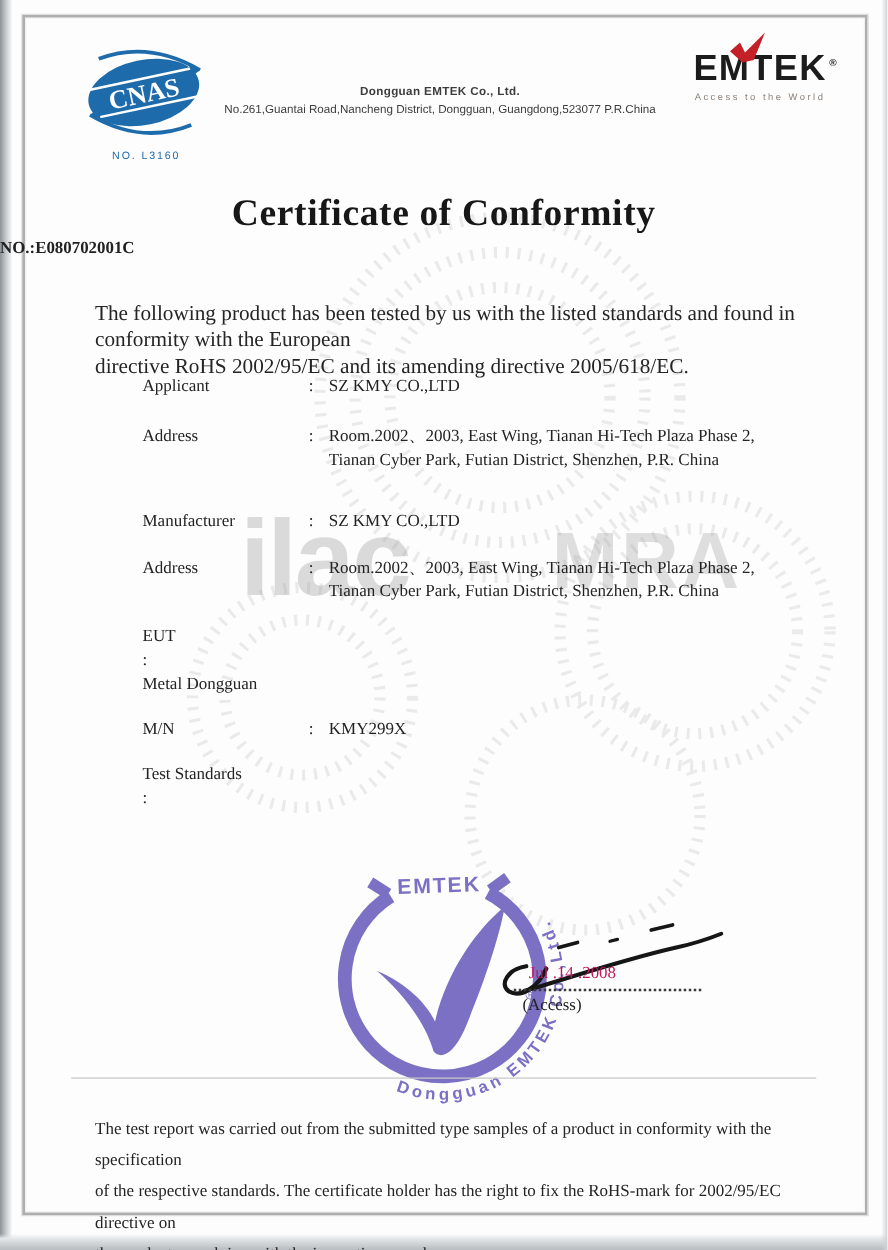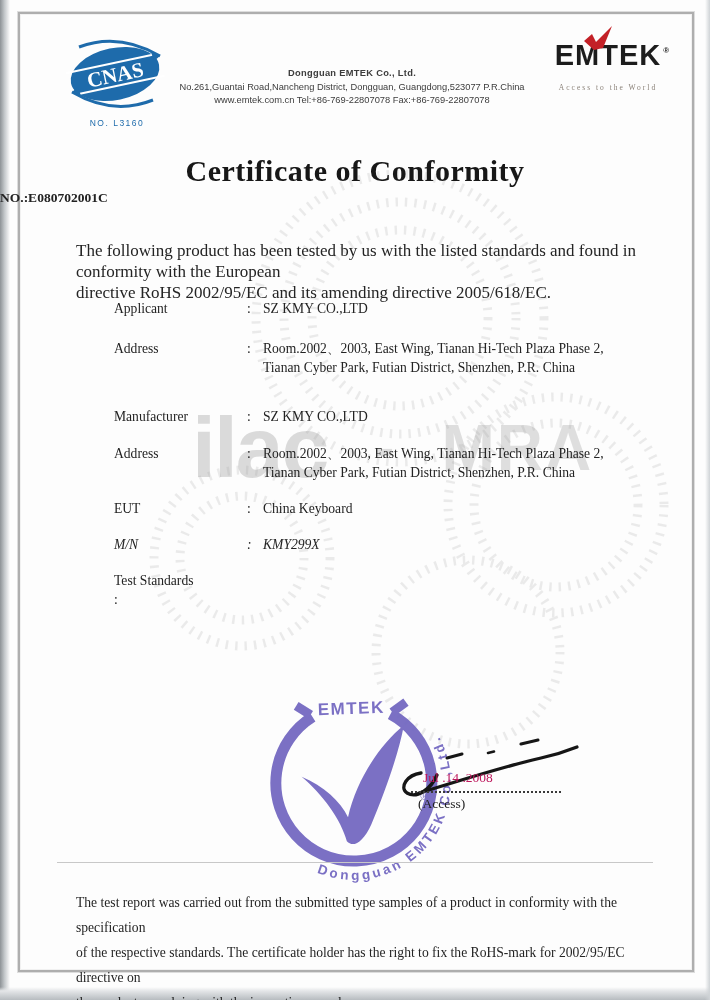--- a/index.html
+++ b/index.html
@@ -25,42 +25,42 @@
     font-size:8.5px;font-weight:normal;letter-spacing:1.5px;color:var(--cnas,#1e6bab);}
   .head-text{position:absolute;left:176px;top:47px;width:352px;text-align:center;
     font-family:"Liberation Sans",sans-serif;font-size:9.3px;line-height:13.5px;color:#3c3c3c;margin-top:20px;}
   .head-text .l1{font-weight:bold;letter-spacing:.3px;}
   .emtek-logo{position:absolute;left:537px;top:40px;width:142px;text-align:center;}
   .emtek-word{position:relative;display:inline-block;
     font-family:"Liberation Sans",sans-serif;font-weight:bold;font-size:29px;
     letter-spacing:1px;color:#1c1c1c;line-height:30px;}
   .emtek-reg{position:absolute;right:-9px;top:-4px;font-size:8px;color:#1c1c1c;}
   .emtek-check{position:absolute;left:27px;top:-15px;}
-  .emtek-tagline{display:block;margin-top:13px;
-    font-family:Liberation Serif, serif;font-size:7.5px;letter-spacing:2px;color:#8a8178;}
+  .emtek-tagline{display:block;margin-top:3px;
+    font-family:Liberation Sans, sans-serif;font-size:7.5px;letter-spacing:2px;color:#8a8178;}
   
   .title{position:absolute;left:0;top:154px;width:100%;text-align:center;
     font-size:30px;font-weight:bold;letter-spacing:.5px;color:#171717;}
   .cert-no{position:absolute;left:0;top:190px;width:100%;text-align:left;
     font-size:13.5px;font-weight:bold;color:#222;}
   
   .intro{position:absolute;left:76px;top:223px;width:576px;
     font-size:17px;line-height:21px;white-space:pre-line;color:#242424;}
   .footer-par{position:absolute;left:76px;top:876px;width:580px;
     font-size:13.6px;line-height:25px;white-space:pre-line;color:#242424;}
   .divider{position:absolute;left:57px;top:862px;width:596px;height:1px;background:#c8c8c8;}
   
   .fields{position:absolute;left:114px;top:299px;width:545px;}
   .frow{display:flex;align-items:flex-start;font-size:13.6px;line-height:19px;color:#232323;}
   .frow + .frow{margin-top:17px;}
   .frow:nth-child(2){margin-top:21px;}
   .frow:nth-child(3){margin-top:30px;}
   .frow:nth-child(4){margin-top:18px;}
-  .frow:nth-child(5){margin-top:17px;}
-  .frow:nth-child(6){font-style:italic;}
+  .frow:nth-child(5){margin-top:17px;flex-direction:column;}
+  .frow:nth-child(6){}
   .frow:nth-child(7){margin-top:17px;flex-direction:column;}
   .flabel{width:133px;flex:none;}
   .fcolon{width:16px;flex:none;}
   .fvalue{flex:1;white-space:pre-line;}
   .fvalue sup,.sup{font-size:9px;vertical-align:super;line-height:0;}
   
   .wm-arcs{position:absolute;left:0;top:0;width:710px;height:1000px;pointer-events:none;}
   .wm-text{position:absolute;left:192px;top:398px;display:flex;align-items:center;
     font-family:"Liberation Sans",sans-serif;font-weight:bold;pointer-events:none;gap:45px;}
   .wm-ilac{font-size:86px;letter-spacing:-2px;color:var(--wm,#9a9a9a);opacity:.34;}
@@ -115,21 +115,20 @@
     <path d="M 103,18 l -9,-4 l 3,9 z" fill="var(--cnas,#1e6bab)"></path>
     <path d="M 96,62 Q 56,78 15,54" fill="none" stroke="var(--cnas,#1e6bab)" stroke-width="3"></path>
     <path d="M 15,54 l 9,4 l -3,-9 z" fill="var(--cnas,#1e6bab)"></path>
   </svg>
   <span class="cnas-no">NO. L3160</span>
 </div>
 
 <div class="head-text">
   <div class="l1">Dongguan EMTEK Co., Ltd.</div>
   <div>No.261,Guantai Road,Nancheng District, Dongguan, Guangdong,523077 P.R.China</div>
-  <div>www.emtek.com.cn  Tel:+86-769-22807078  Fax:+86-769-22807078</div>
 </div>
 
 <div class="emtek-logo">
   <span class="emtek-word">
     <span>EMTEK</span>
     <span class="emtek-reg">®</span>
     <svg class="emtek-check" width="34" height="28" viewBox="0 0 34 28">
       <path d="M 2,16 L 10,9 L 14,17 L 30,1 L 21,23 L 12,25 Z" fill="var(--red,#c32127)"></path>
     </svg>
   </span>
@@ -161,21 +160,21 @@
   </div>
   <div class="frow">
     <span class="flabel">Address</span>
     <span class="fcolon">:</span>
     <span class="fvalue">Room.2002、2003, East Wing, Tianan Hi-Tech Plaza Phase 2,
 Tianan Cyber Park, Futian District, Shenzhen, P.R. China</span>
   </div>
   <div class="frow">
     <span class="flabel">EUT</span>
     <span class="fcolon">:</span>
-    <span class="fvalue">China Keyboard</span>
+    <span class="fvalue">Metal Dongguan</span>
   </div>
   <div class="frow">
     <span class="flabel">M/N</span>
     <span class="fcolon">:</span>
     <span class="fvalue">KMY299X</span>
   </div>
   <div class="frow">
     <span class="flabel">Test Standards</span>
     <span class="fcolon">:</span>
   </div>

